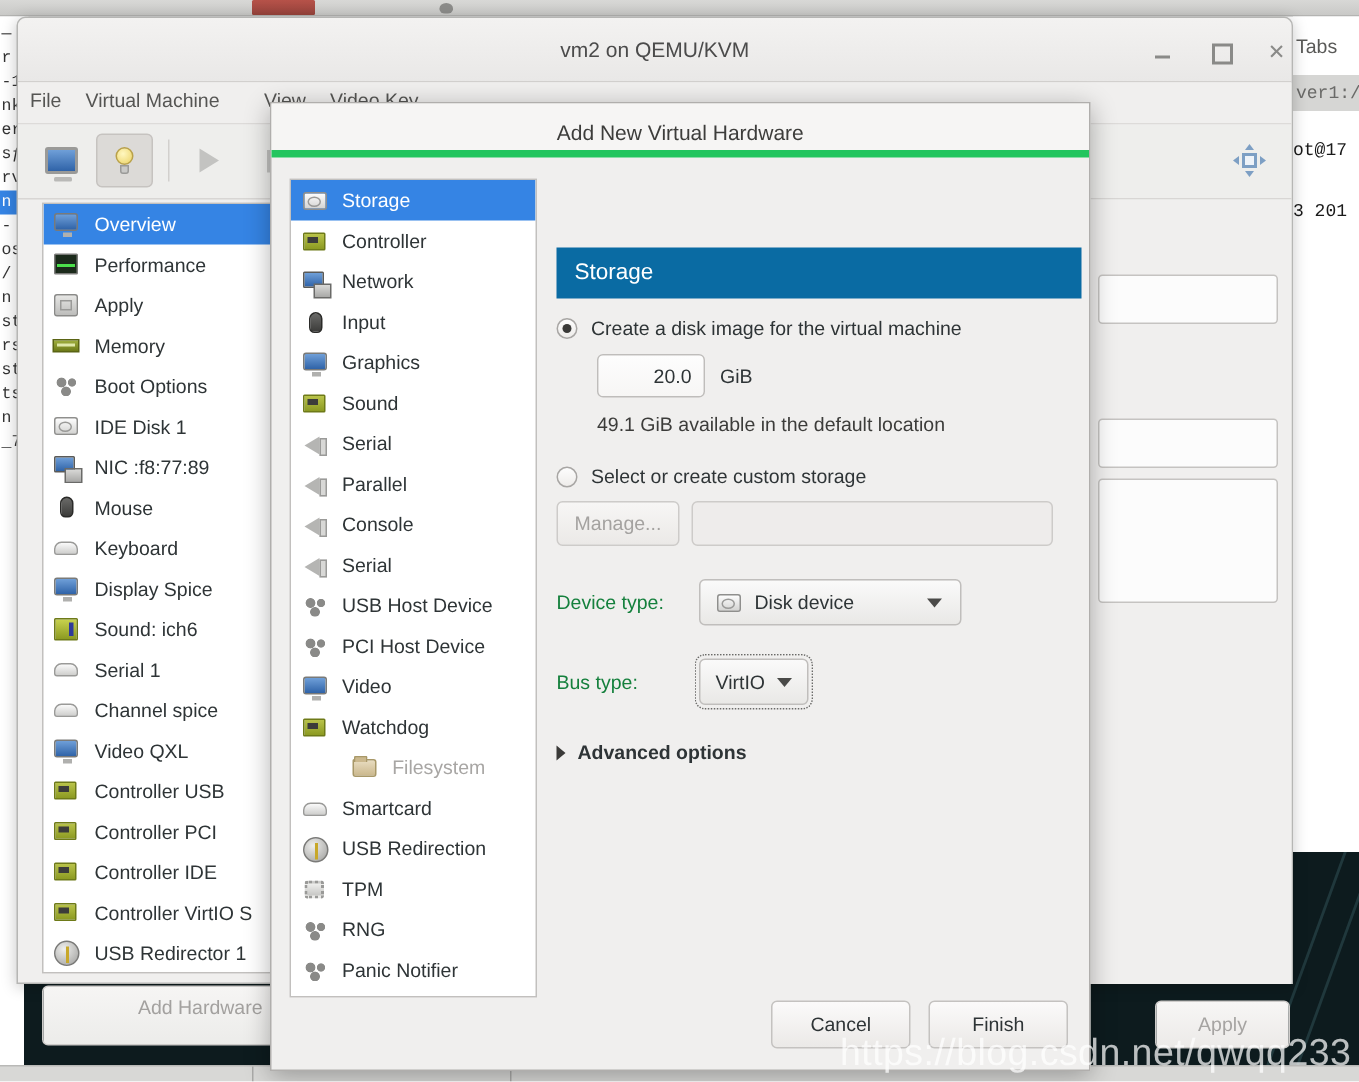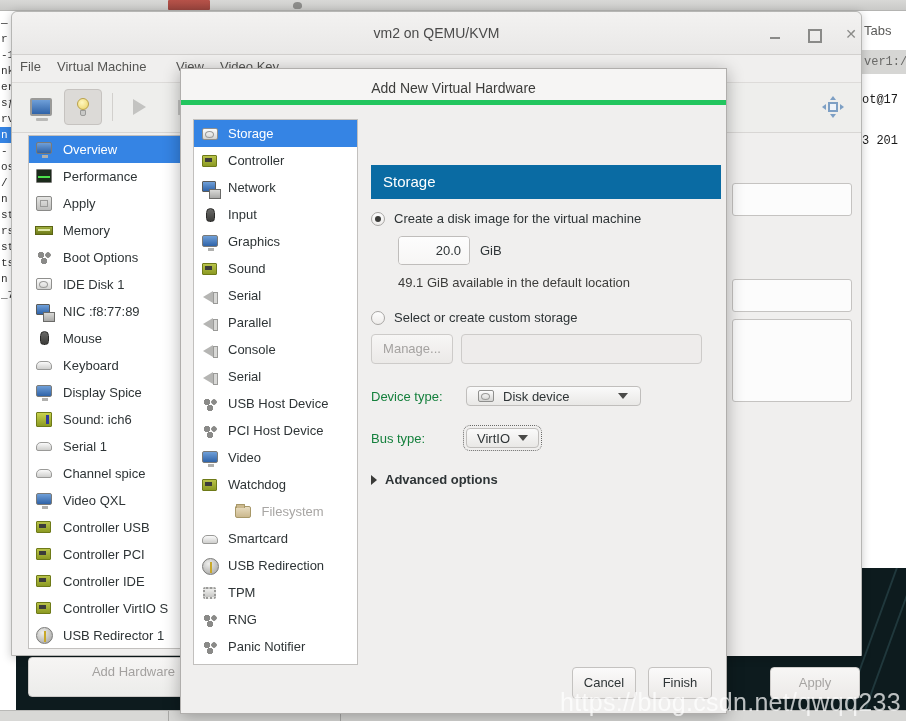--- a/index.html
+++ b/index.html
@@ -274,39 +274,39 @@
     color:#a4a2a0; font-size:13px; text-align:center; line-height:28px;
   }
   .custom-input {
     width:241px; height:30px; border:1px solid #cdcbc9; border-radius:4px;
     background:#eeeceb;
   }
 
   .opt-row { display:flex; align-items:center; margin-top:22px; }
   .opt-label { width:95px; font-size:13px; color:#15803d; }
   .combo {
-    height:20px; border:1px solid #c0bebc; border-radius:4px;
+    height:31px; border:1px solid #c0bebc; border-radius:4px;
     background:linear-gradient(#fafafa,#e9e8e6);
     display:flex; align-items:center; gap:8px; padding:0 10px;
     font-size:13px; cursor:pointer;
   }
   .combo.wide { width:175px; justify-content:flex-start; position:relative; }
   .combo.wide .caret { position:absolute; right:12px; }
   .combo.focus {
     outline:1px dotted #6a6a68; outline-offset:2px;
   }
   .caret { width:0;height:0;border-left:5px solid transparent;border-right:5px solid transparent;border-top:6px solid #4a4a48; }
 
   .adv-row { display:flex; align-items:center; gap:8px; margin-top:24px; cursor:pointer; }
   .adv-tri { width:0;height:0;border-top:5px solid transparent;border-bottom:5px solid transparent;border-left:6px solid #3a3a38; }
   .adv-label { font-size:13px; font-weight:bold; color:#2e3436; }
 
   .dlg-actions { position:absolute; right:14px; bottom:14px; display:flex; gap:12px; }
   .dbtn {
-    width:64px; height:32px; border:1px solid #c4c2c0; border-radius:4px;
+    width:93px; height:32px; border:1px solid #c4c2c0; border-radius:4px;
     background:linear-gradient(#fbfafa,#ebe9e7);
     font-size:13px; color:#2e3436; text-align:center; line-height:30px;
     cursor:pointer;
   }
 
   
   .i-disk {
     position:absolute; left:1px; top:3px; width:16px; height:12px;
     background:linear-gradient(#fdfdfd,#d4d4d2);
     border:1px solid #8f8f8d; border-radius:2px;

